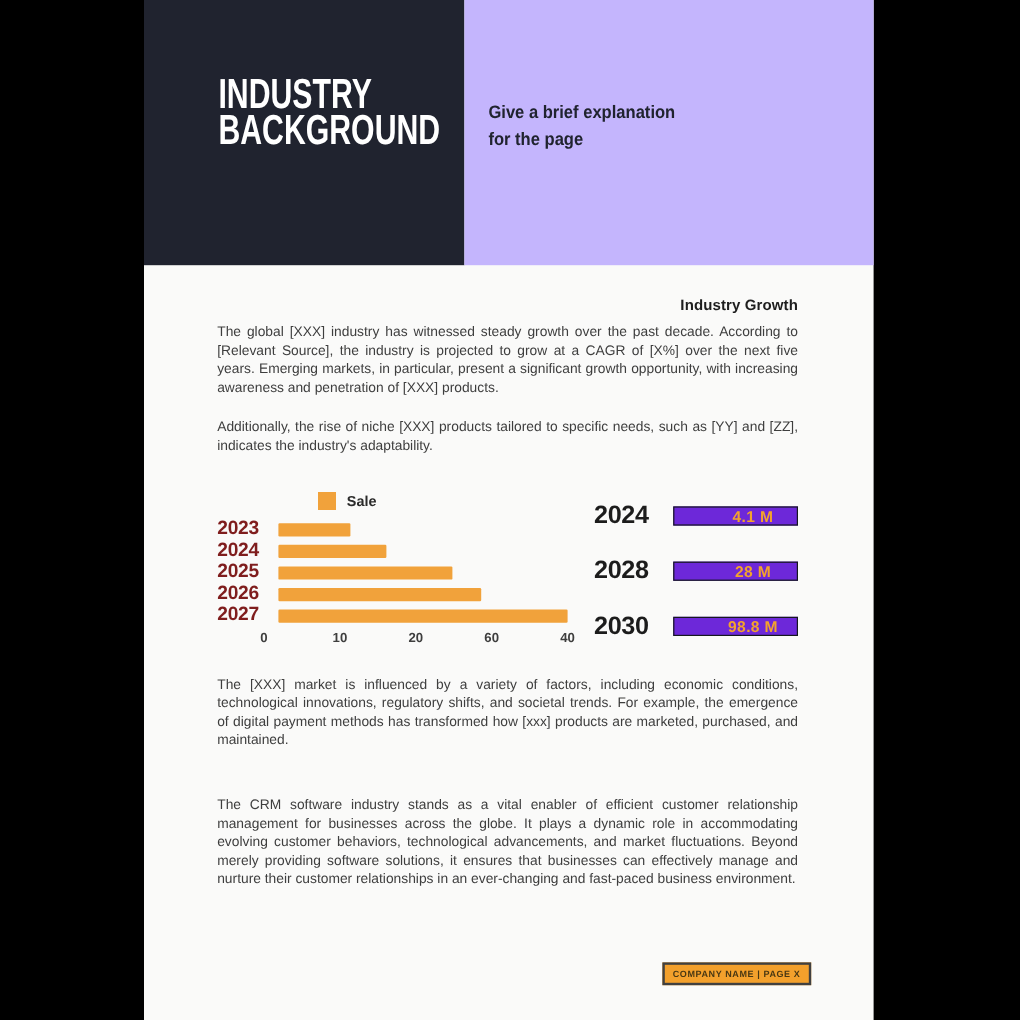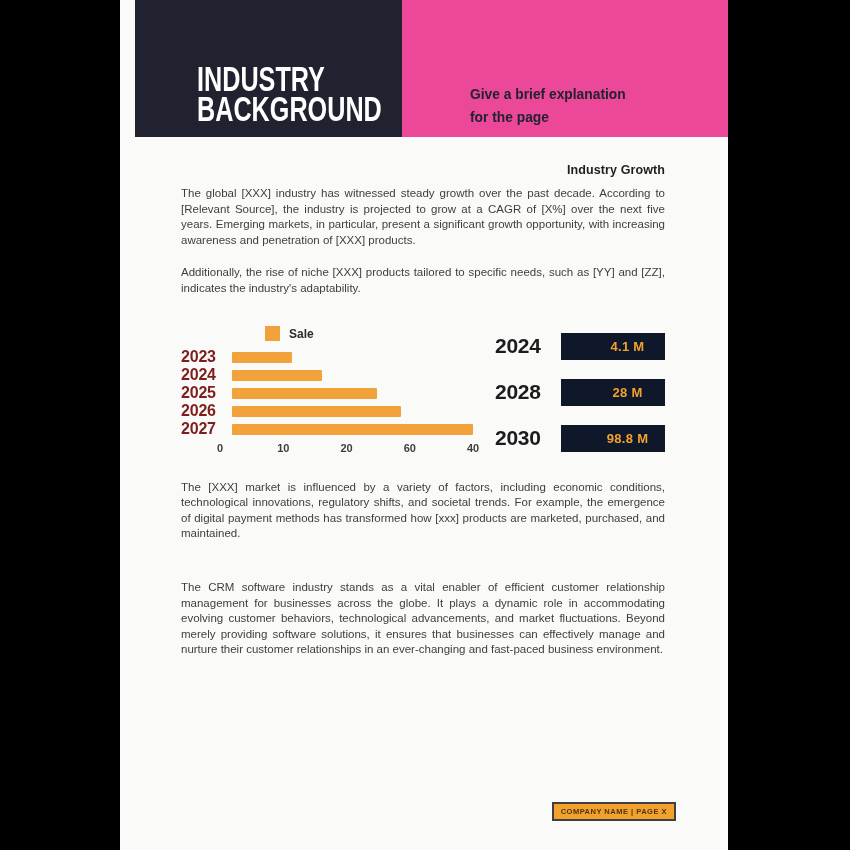--- a/index.html
+++ b/index.html
@@ -12,37 +12,37 @@
   .stage { position: relative; width: 850px; height: 850px; background: #000; }
 
   .page {
     position: absolute;
     left: 120px; top: 0;
     width: 608px; height: 850px;
     background: #FAFAF9;
   }
 
   
-  .header { display: flex; height: 137px; margin-left: 15px; }
+  .header { display: flex; height: 221px; }
   .header-left {
     width: 267px; background: #20232F;
     padding: 64px 0 0 62px;
   }
   .page-title { color: #FFFFFF; }
   .page-title .tline {
     display: block;
     font-size: 35px; font-weight: bold;
     line-height: 30px; letter-spacing: 0px;
     transform: scale(0.72, 1);
     transform-origin: left top;
     white-space: nowrap;
   }
   .header-right {
-    flex: 1; background: #ec4899;
-    padding: 82px 0 0 68px;
+    flex: 1; background: #c4b5fd;
+    padding: 82px 0 0 20px;
   }
   .subtitle { color: #20232F; font-size: 15px; font-weight: bold; line-height: 23px; }
   .subtitle .sline { display: block; transform: scale(0.92,1); transform-origin: left top; white-space: nowrap; }
 
   
   .content { padding: 0 63px 0 61px; }
 
   h2.section-heading {
     font-size: 12.5px; font-weight: bold; color: #1E1E1E;
     letter-spacing: 0.1px;
@@ -81,21 +81,21 @@
     font-size: 11px; font-weight: 600; color: #3E3E3E;
   }
 
   .stats { width: 170px; margin-left: 22px; padding-top: 7px; }
   .stat-line {
     display: flex; align-items: center; justify-content: space-between;
     margin-bottom: 19px; height: 27px;
   }
   .stat-year { font-size: 21px; font-weight: bold; color: #1C1C1C; letter-spacing: -0.3px; }
   .stat-box {
-    width: 104px; height: 27px; background: #0f172a;
+    width: 104px; height: 16px; background: #6d28d9;
     display: flex; align-items: center; justify-content: center;
     border: 1px solid #15171F;
     padding-left: 29px;
   }
   .stat-val { color: #F3A32C; font-size: 13px; font-weight: bold; letter-spacing: 0.3px; }
 
   .h-analysis { margin-top: 49px; }
   .para-4 { margin-top: 38px; }
 
   

